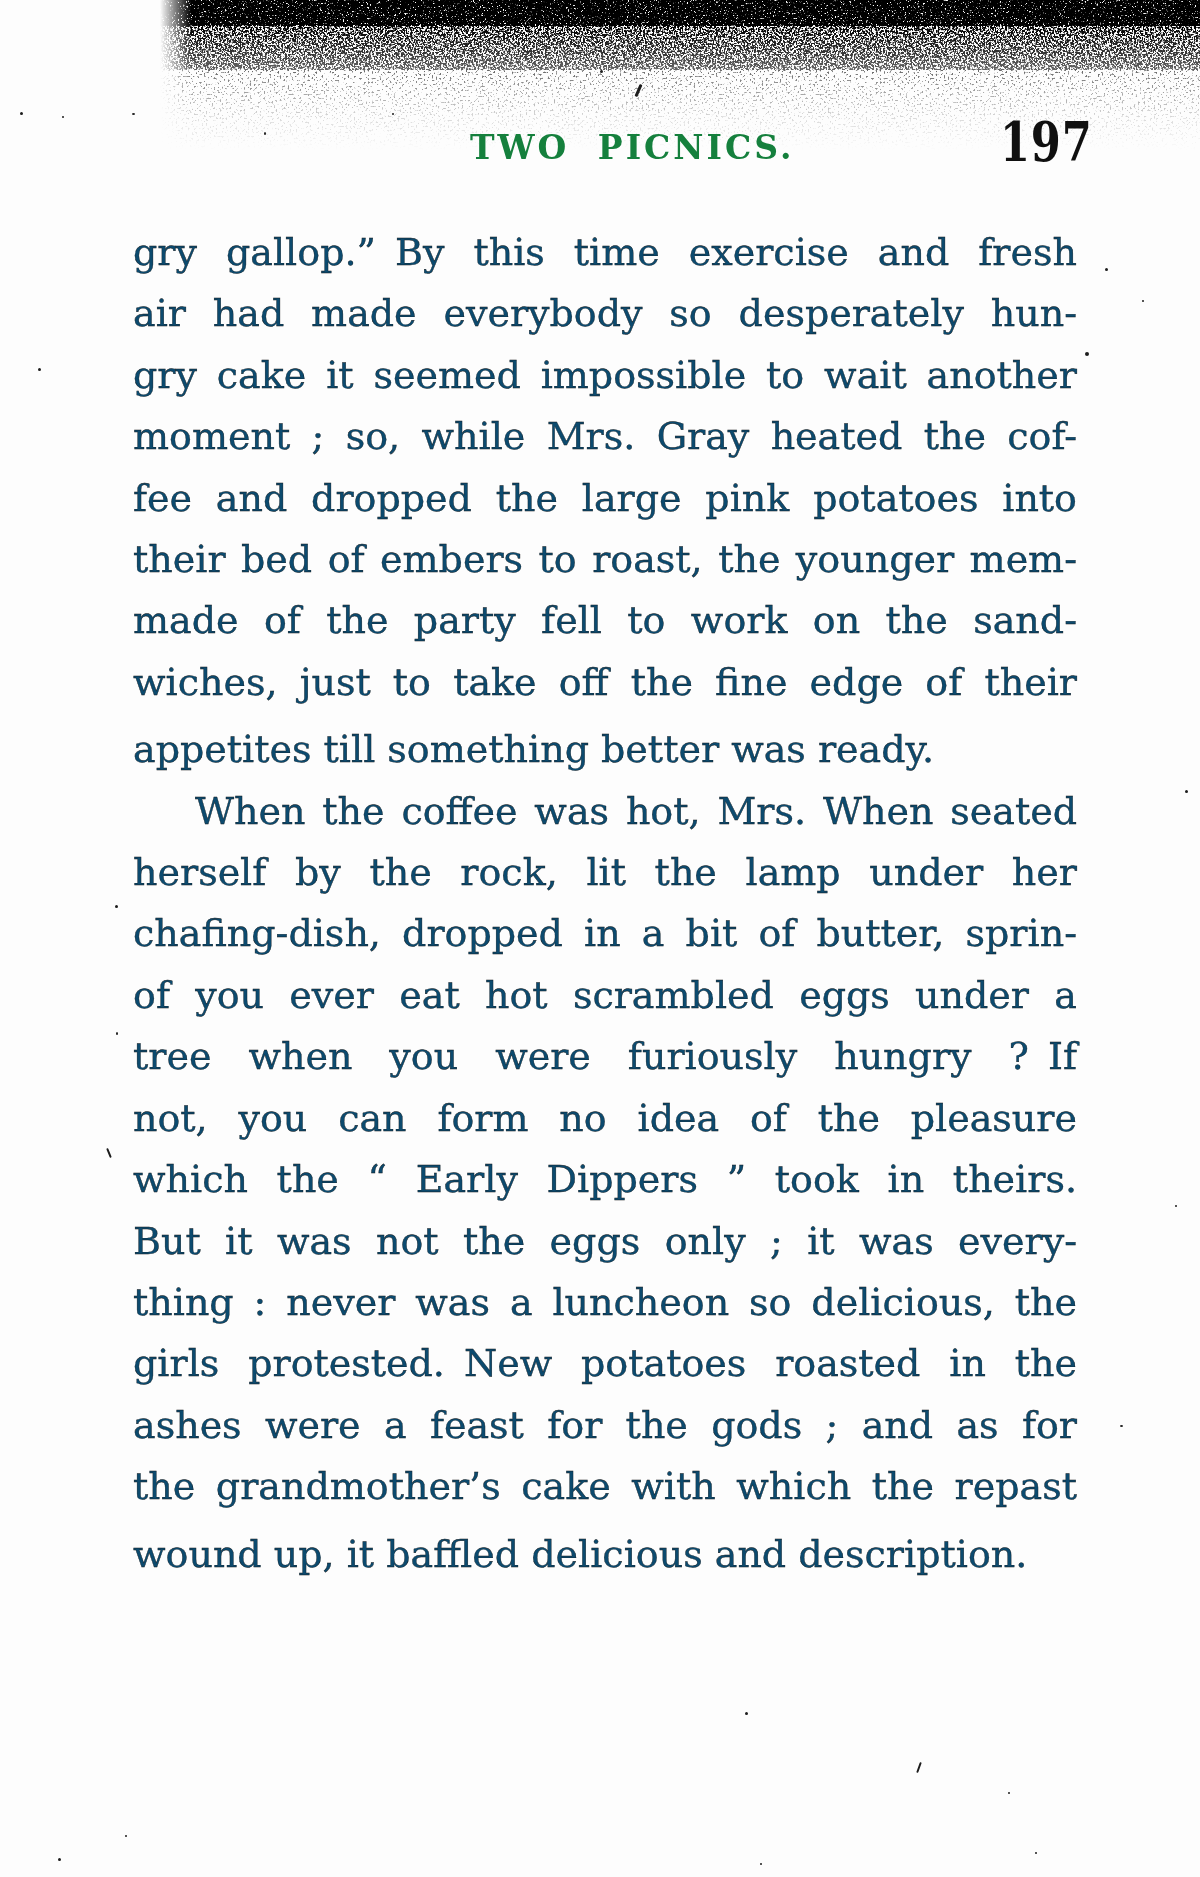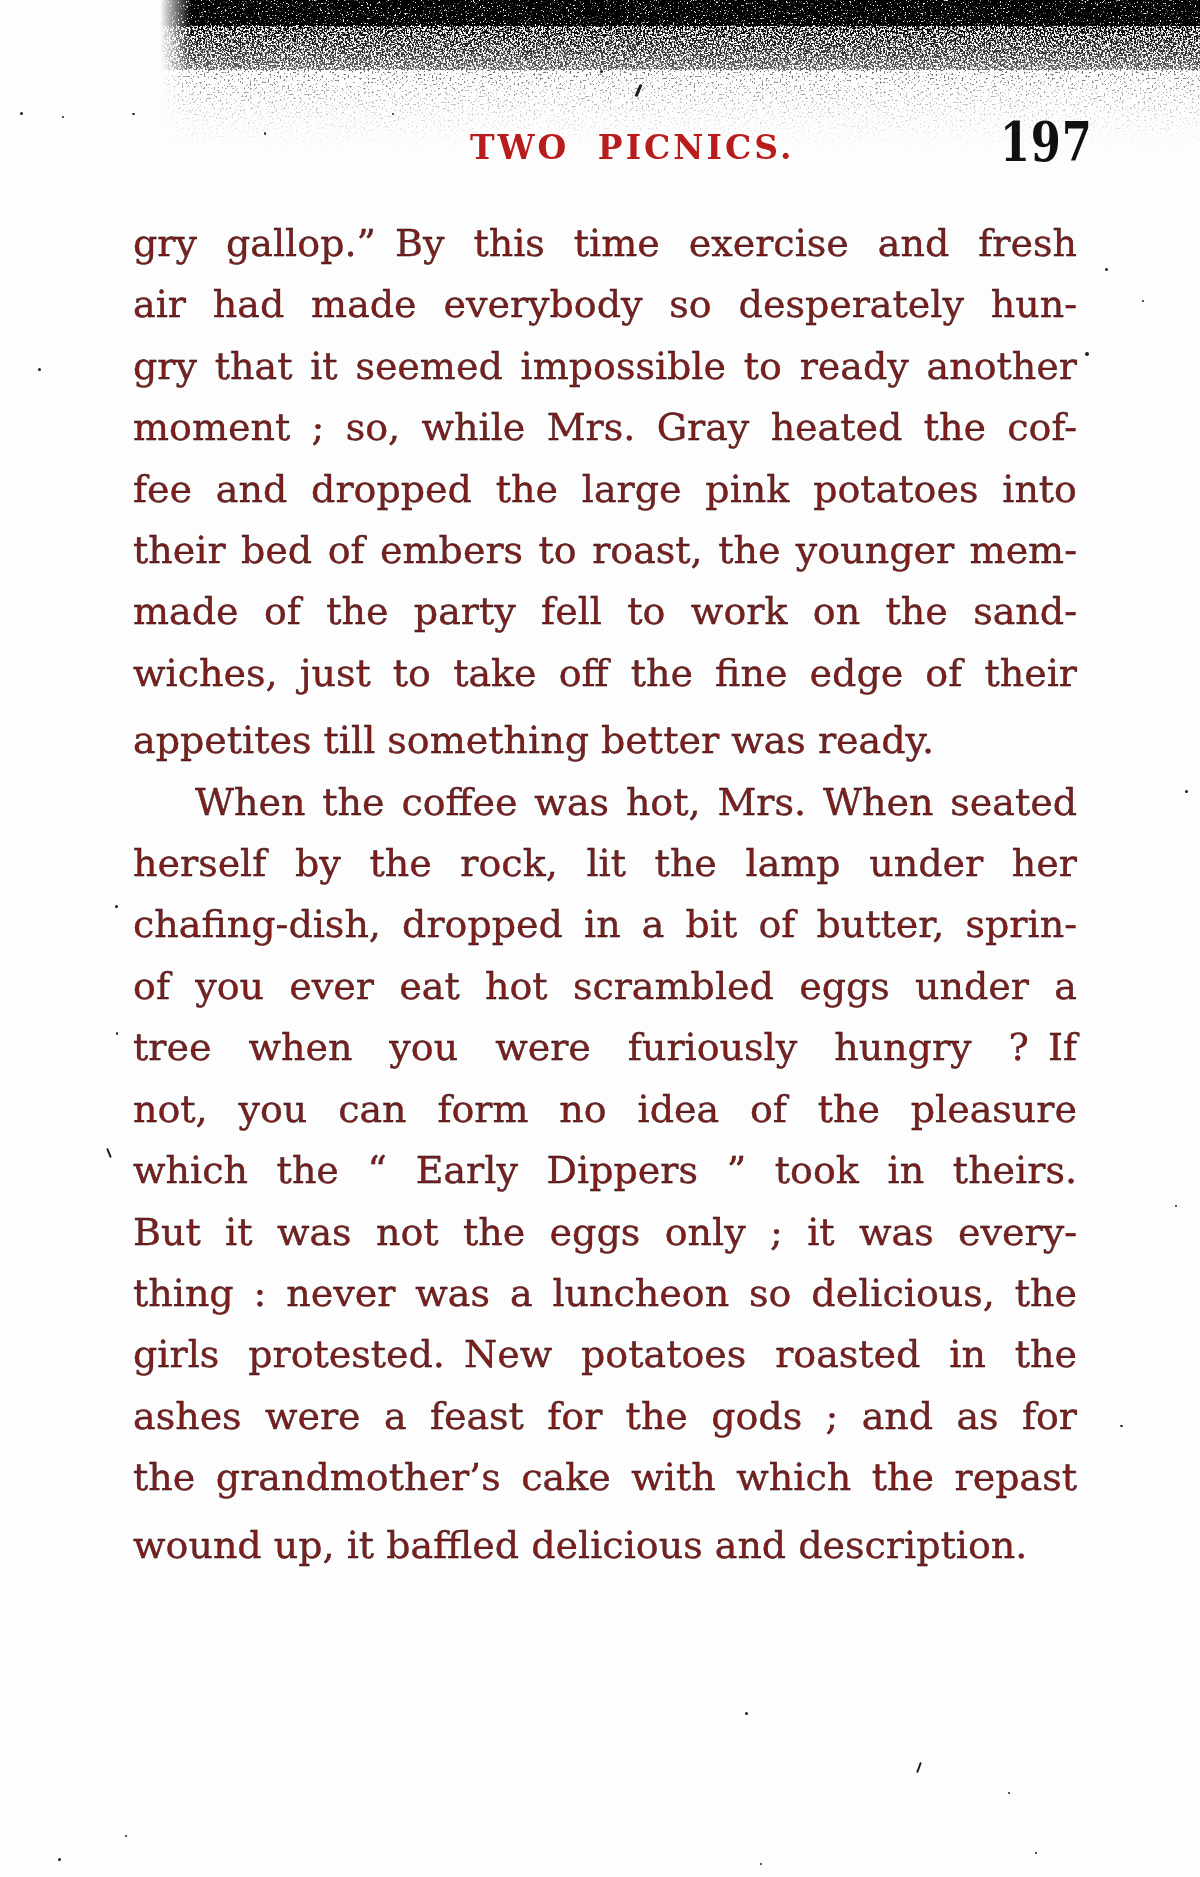--- a/index.html
+++ b/index.html
@@ -23,35 +23,35 @@
   .noise-wrap svg {
     display: block;
     -webkit-mask-image: linear-gradient(180deg, #000 0%, #000 18%, rgba(0,0,0,.8) 35%, rgba(0,0,0,.45) 55%, rgba(0,0,0,.15) 78%, transparent 100%);
             mask-image: linear-gradient(180deg, #000 0%, #000 18%, rgba(0,0,0,.8) 35%, rgba(0,0,0,.45) 55%, rgba(0,0,0,.15) 78%, transparent 100%);
   }
 
   .running-head {
     position: absolute; left: 470px; top: 128px;
     font-size: 33px; font-weight: 700;
     letter-spacing: 3px; word-spacing: 14px;
-    color: #b91c1c;
+    color: #15803d;
     white-space: nowrap;
   }
   .page-number {
     position: absolute; left: 1000px; top: 110px;
     font-size: 54px; font-weight: 700;
     letter-spacing: 1px;
     transform: scaleX(.8); transform-origin: left top;
     color: #101010;
   }
 
   .text-block {
-    position: absolute; left: 133px; top: 213px; width: 944px;
+    position: absolute; left: 133px; top: 222px; width: 944px;
     font-size: 38px; line-height: 61.4px;
-    color: #7f1d1d;
+    color: #0c4a6e;
     -webkit-text-stroke: 0.35px #161616;
   }
   .line { text-align: justify; text-align-last: justify; }
   .line.last { text-align-last: left; margin-top: 6px; }
   .line.indent { padding-left: 62px; }
 
   .speck {
     position: absolute; background: #1d1d1d; border-radius: 50%;
     pointer-events: none;
   }
@@ -81,21 +81,21 @@
     <rect x="0" y="0" width="1040" height="26" filter="url(#nTop)"></rect>
   </svg>
 </div>
 
 <div class="running-head">TWO PICNICS.</div>
 <div class="page-number">197</div>
 
 <div class="text-block">
     <div class="line">gry gallop.” By this time exercise and fresh</div>
     <div class="line">air had made everybody so desperately hun-</div>
-    <div class="line">gry that it seemed impossible to ready another</div>
+    <div class="line">gry cake it seemed impossible to wait another</div>
     <div class="line">moment ; so, while Mrs. Gray heated the cof-</div>
     <div class="line">fee and dropped the large pink potatoes into</div>
     <div class="line">their bed of embers to roast, the younger mem-</div>
     <div class="line">made of the party fell to work on the sand-</div>
     <div class="line">wiches, just to take off the fine edge of their</div>
     <div class="line last">appetites till something better was ready.</div>
     <div class="line indent">When the coffee was hot, Mrs. When seated</div>
     <div class="line">herself by the rock, lit the lamp under her</div>
     <div class="line">chafing-dish, dropped in a bit of butter, sprin-</div>
     <div class="line">of you ever eat hot scrambled eggs under a</div>

